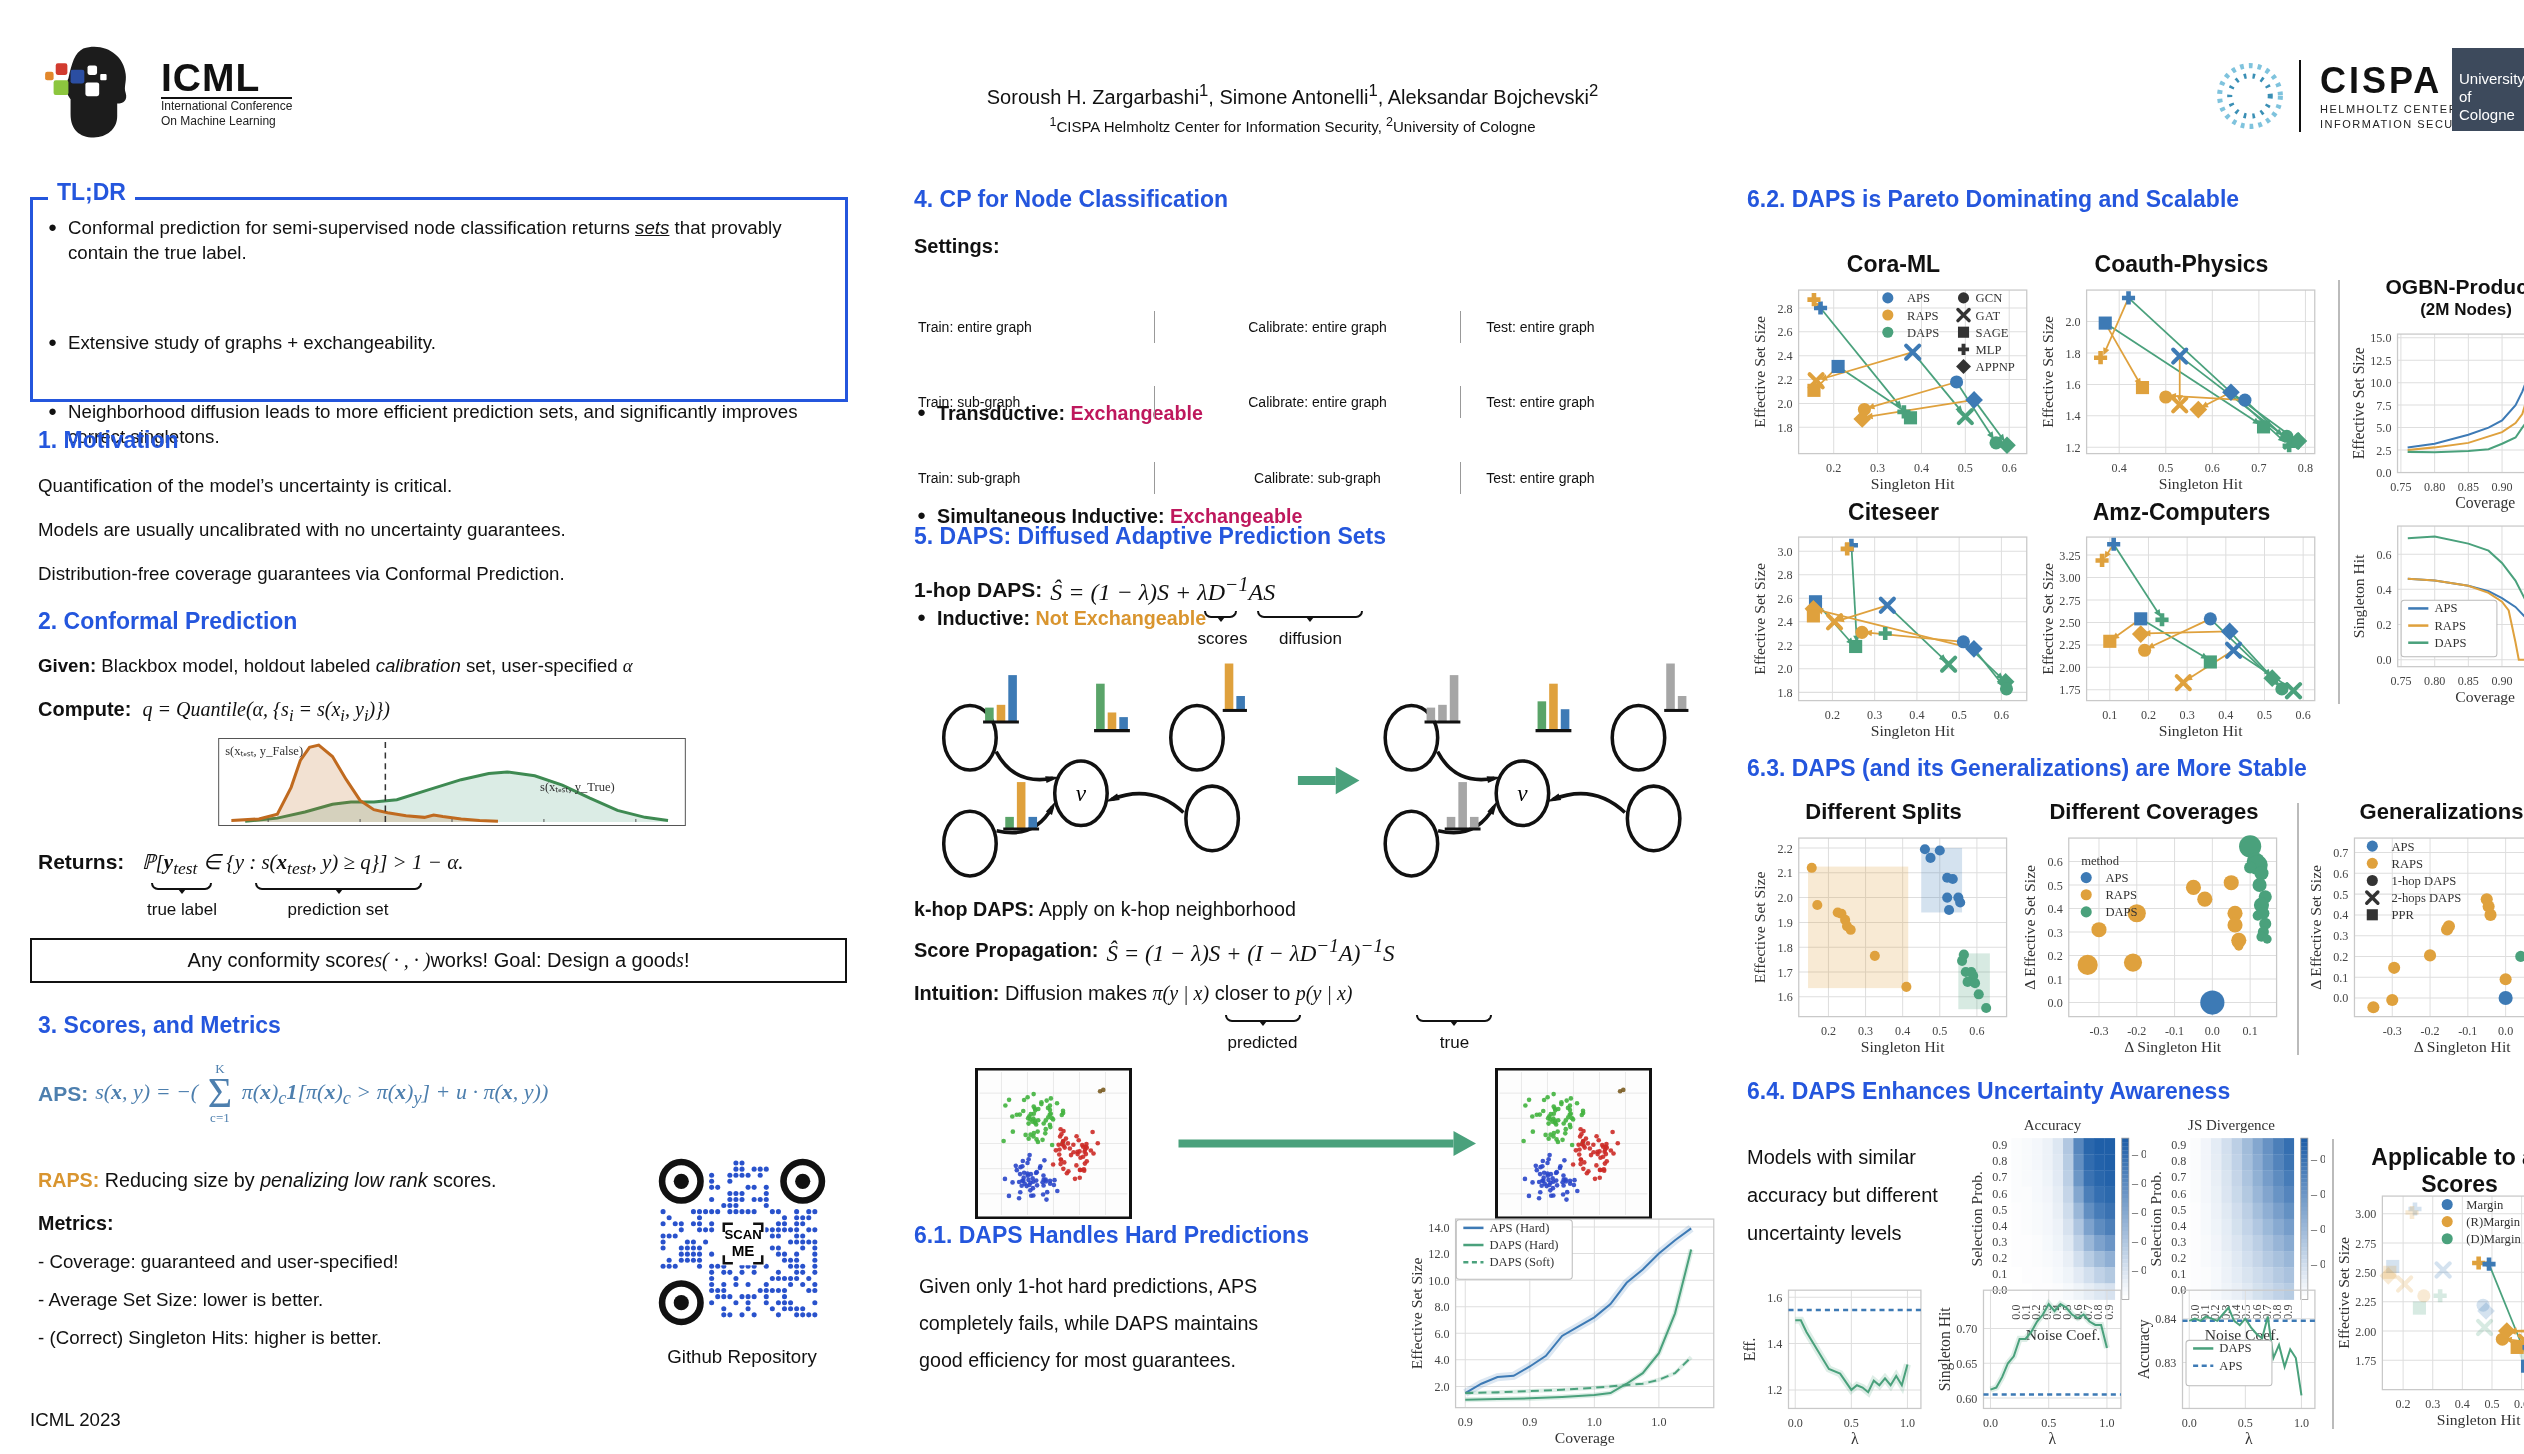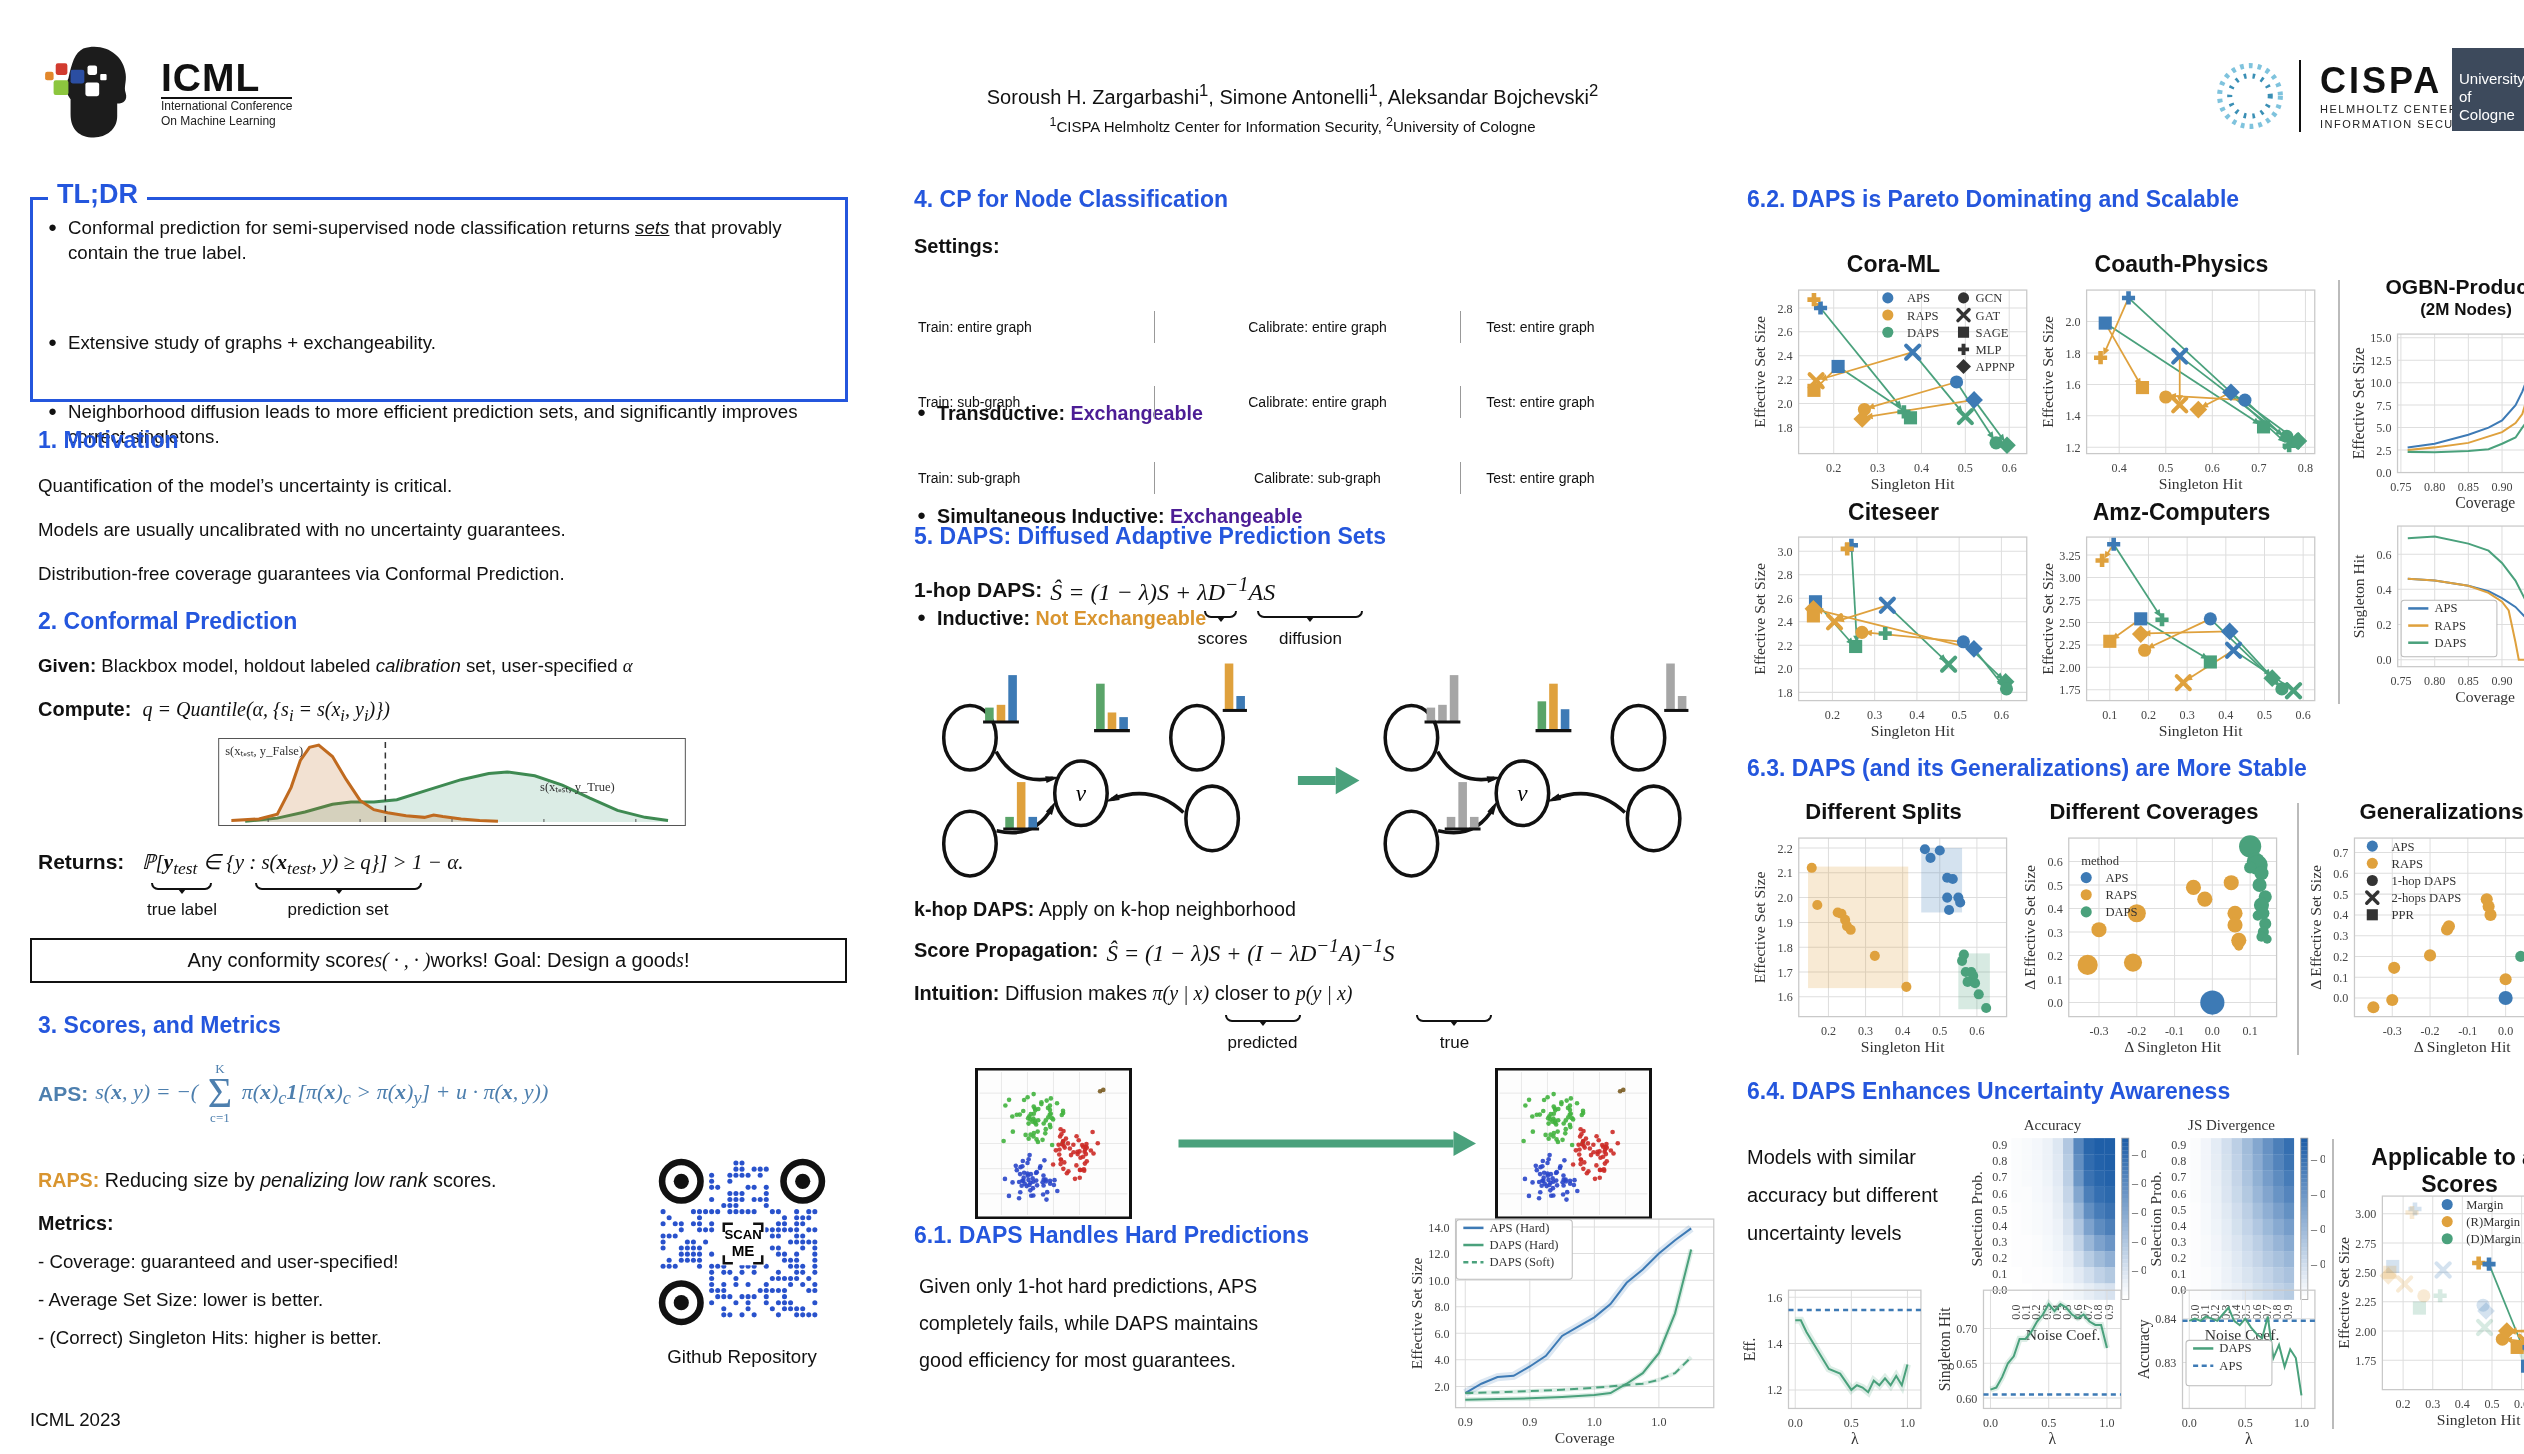--- a/index.html
+++ b/index.html
@@ -6,24 +6,24 @@
   html,body { width:2585px; height:1454px; background:#ffffff; font-family:"Liberation Sans", sans-serif; color:#111; overflow:hidden; }
   .abs { position:absolute; }
   .sec-title { font-size:23px; font-weight:bold; color:#2456dd; }
   .big-title { font-size:32px; font-weight:bold; text-align:center; }
   .authors { font-size:20px; text-align:center; }
   .affil { font-size:15px; text-align:center; }
   .body-t { font-size:18.7px; }
   .bold { font-weight:bold; }
   .m { font-family:"Liberation Serif", serif; font-style:italic; }
   .m b { font-style:italic; }
-  .green-w { color:#4c1d95; font-weight:bold; }
+  .green-w { color:#be185d; font-weight:bold; }
   .orange-w { color:#d9952f; font-weight:bold; }
   .tldr-box { border:3px solid #2456dd; }
-  .tldr-label { background:#fff; color:#2456dd; font-size:27px; font-weight:bold; padding:0 9px; }
+  .tldr-label { background:#fff; color:#2456dd; font-size:23px; font-weight:bold; padding:0 9px; }
   .bullet { position:relative; padding-left:23px; font-size:18.7px; line-height:1.35; }
   .bullet:before { content:"●"; position:absolute; left:3px; font-size:15px; top:2px; }
   .score-box { border:2.5px solid #111; display:flex; align-items:center; justify-content:center; font-size:20px; }
   .aps-f { color:#4d7fae; font-family:"Liberation Serif", serif; font-style:italic; font-size:22px; }
   .sigma { display:inline-flex; flex-direction:column; align-items:center; vertical-align:middle; line-height:0.9; margin:0 4px; font-style:normal; }
   .sigma .st, .sigma .sb { font-size:13px; }
   .sigma .sg { font-size:42px; line-height:0.9; }
   .brace { height:7px; border:2px solid #111; border-top:none; border-radius:0 0 8px 8px; position:absolute; }
   .brace:after { content:""; position:absolute; left:50%; bottom:-6px; transform:translateX(-50%); border-left:4px solid transparent; border-right:4px solid transparent; border-top:5px solid #111; }
   .brace-lab { position:absolute; font-size:17px; text-align:center; }

